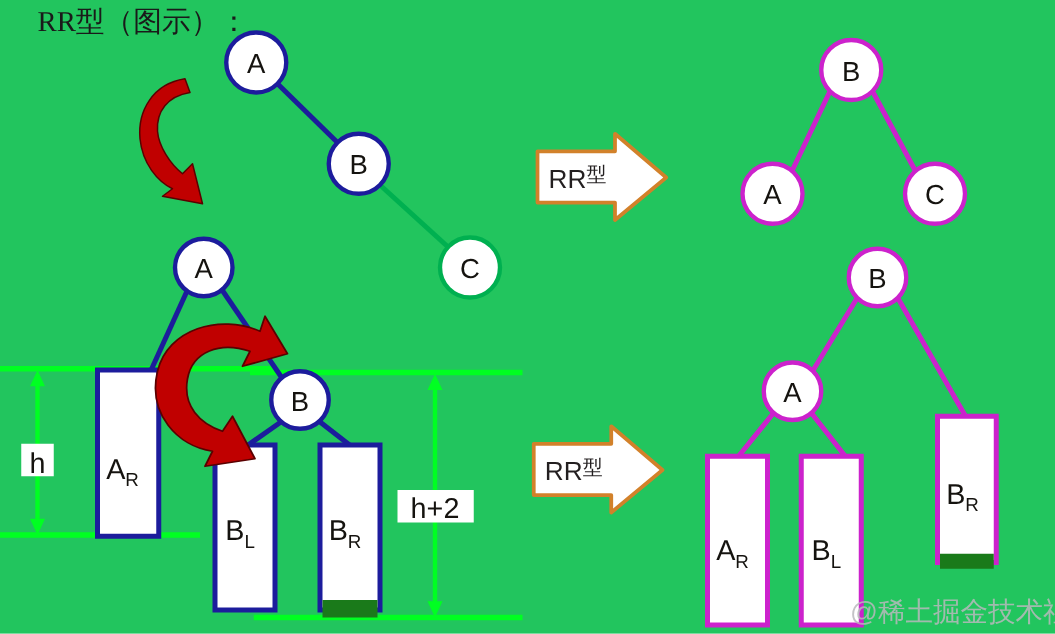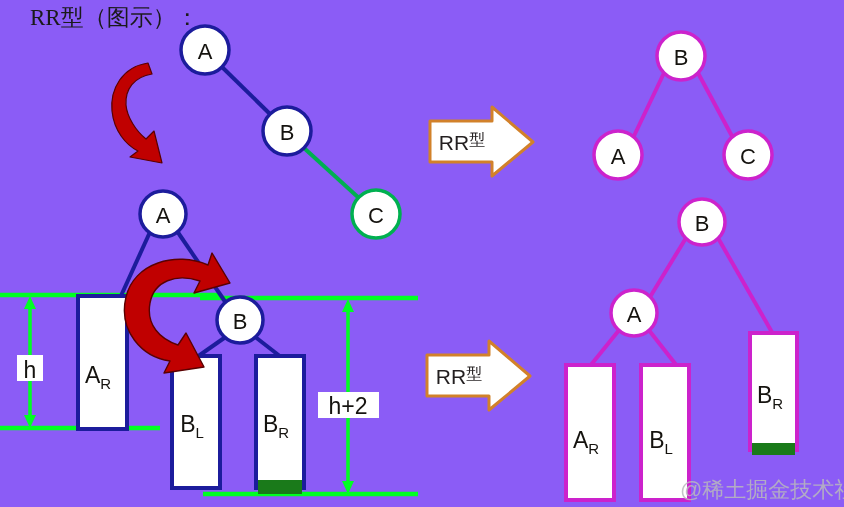--- a/index.html
+++ b/index.html
@@ -7,21 +7,21 @@
     padding: 0;
     background: #ffffff;
   }
   body {
     font-family: "Liberation Sans", sans-serif;
   }
   #stage {
     position: relative;
     width: 844px;
     height: 507px;
-    background: #8b5cf6;
+    background: #22c55e;
     overflow: hidden;
   }
   #stage svg {
     position: absolute;
     left: 0;
     top: 0;
     width: 844px;
     height: 507px;
   }
   .title-text {

